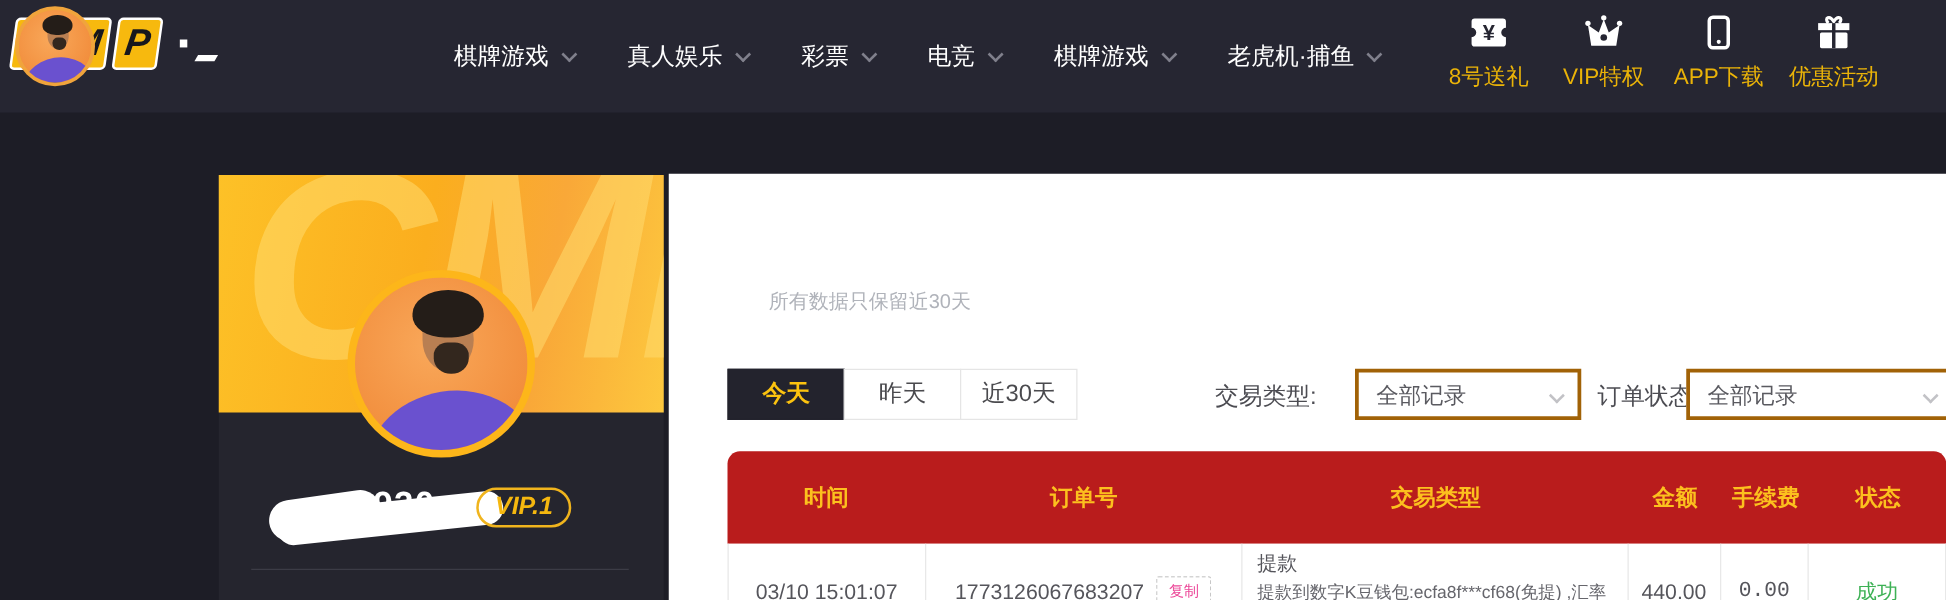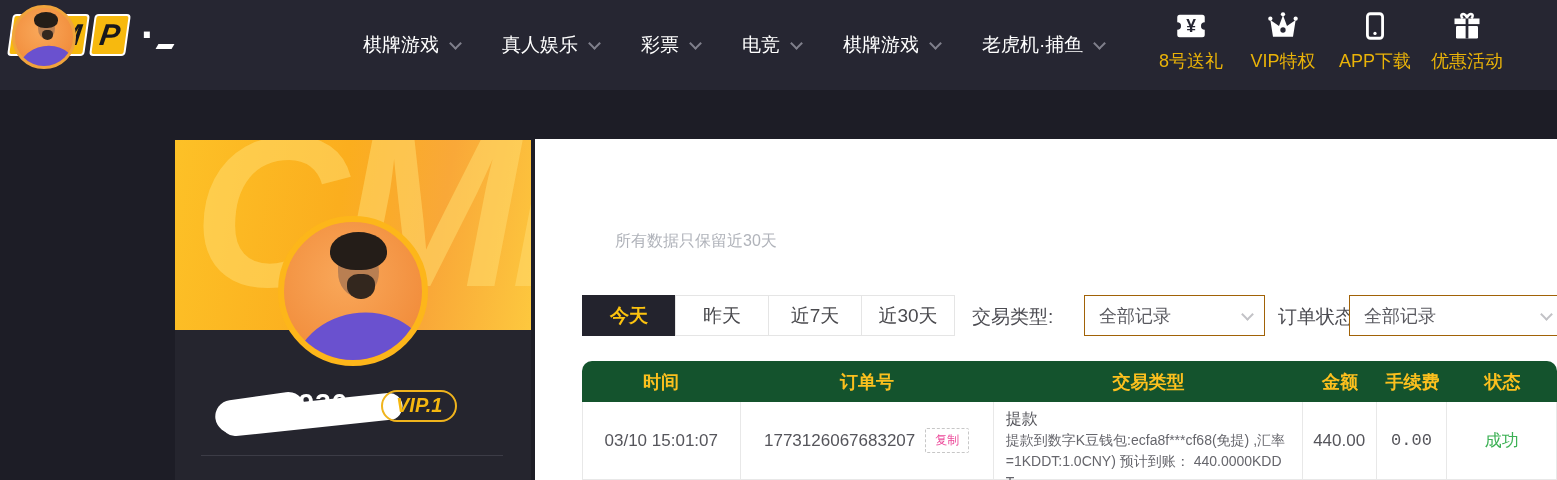--- a/index.html
+++ b/index.html
@@ -71,29 +71,29 @@
 
   .tabs { position:absolute; left:47px; top:156px; display:flex; }
   .tab { width:94px; height:41px; line-height:39px; text-align:center; font-size:19px; color:#4a4a4e;
          background:#fff; border:1px solid #e5e5e5; margin-left:-1px; cursor:pointer; }
   .tab:first-child { margin-left:0; }
   .tab.active { background:#23232d; border-color:#23232d; color:#fcc30f; font-weight:bold; }
 
   .flabel { position:absolute; top:165px; font-size:19px; color:#4c4c52; white-space:nowrap; }
   .flabel.f1 { left:437px; }
   .flabel.f2 { left:743px; }
-  .select { position:absolute; top:156px; height:41px; border:1px solid #a16207; background:#fff;
+  .select { position:absolute; top:156px; height:41px; border:3px solid #a16207; background:#fff;
             display:flex; align-items:center; padding:0 14px; font-size:18px; color:#5a5a60; cursor:pointer; }
   .select.s1 { left:549px; width:181px; }
   .select.s2 { left:814px; width:215px; }
   .sel-chev { position:absolute; right:12px; top:14px; width:9px; height:9px;
               border-right:2px solid #c2c2c6; border-bottom:2px solid #c2c2c6; transform:rotate(45deg); }
 
   .table { position:absolute; left:47px; top:222px; width:975px; }
-  .thead { display:flex; height:41px; background:#14532d; border-radius:10px 10px 0 0; }
+  .thead { display:flex; height:74px; background:#b91c1c; border-radius:10px 10px 0 0; }
   .th { display:flex; align-items:center; justify-content:center; color:#fcc01e; font-size:18px; font-weight:bold; }
   .trow { display:flex; height:78px; border:1px solid #e8e8e8; border-top:none; background:#fff; }
   .td { display:flex; align-items:center; justify-content:center; font-size:17px; color:#55555b;
         border-right:1px solid #e8e8e8; }
   .td:last-child { border-right:none; }
   .c0 { width:158px; } .c1 { width:254px; } .c2 { width:309px; }
   .c3 { width:74px; } .c4 { width:71px;font-family:Liberation Mono, monospace; } .c5 { width:109px; }
   .td.c2 { flex-direction:column; align-items:flex-start; justify-content:flex-start; padding:6px 12px 0; }
   .type-title { font-size:16px; color:#55555b; line-height:22px; }
   .type-detail { font-size:14px; color:#66666c; line-height:21px; width:284px; word-break:break-all; }
@@ -211,21 +211,20 @@
   </div>
   <div class="sb-divider"></div>
 </aside>
 
 <main class="main">
   <div class="page-subtitle">所有数据只保留近30天</div>
 
   <div class="tabs">
     <div class="tab active">今天</div>
     <div class="tab">昨天</div>
-    <div class="tab">近7天</div>
     <div class="tab">近30天</div>
   </div>
 
   <span class="flabel f1">交易类型:</span>
   <div class="select s1">
     <span>全部记录</span>
     <i class="sel-chev"></i>
   </div>
 
   <span class="flabel f2">订单状态:</span>

